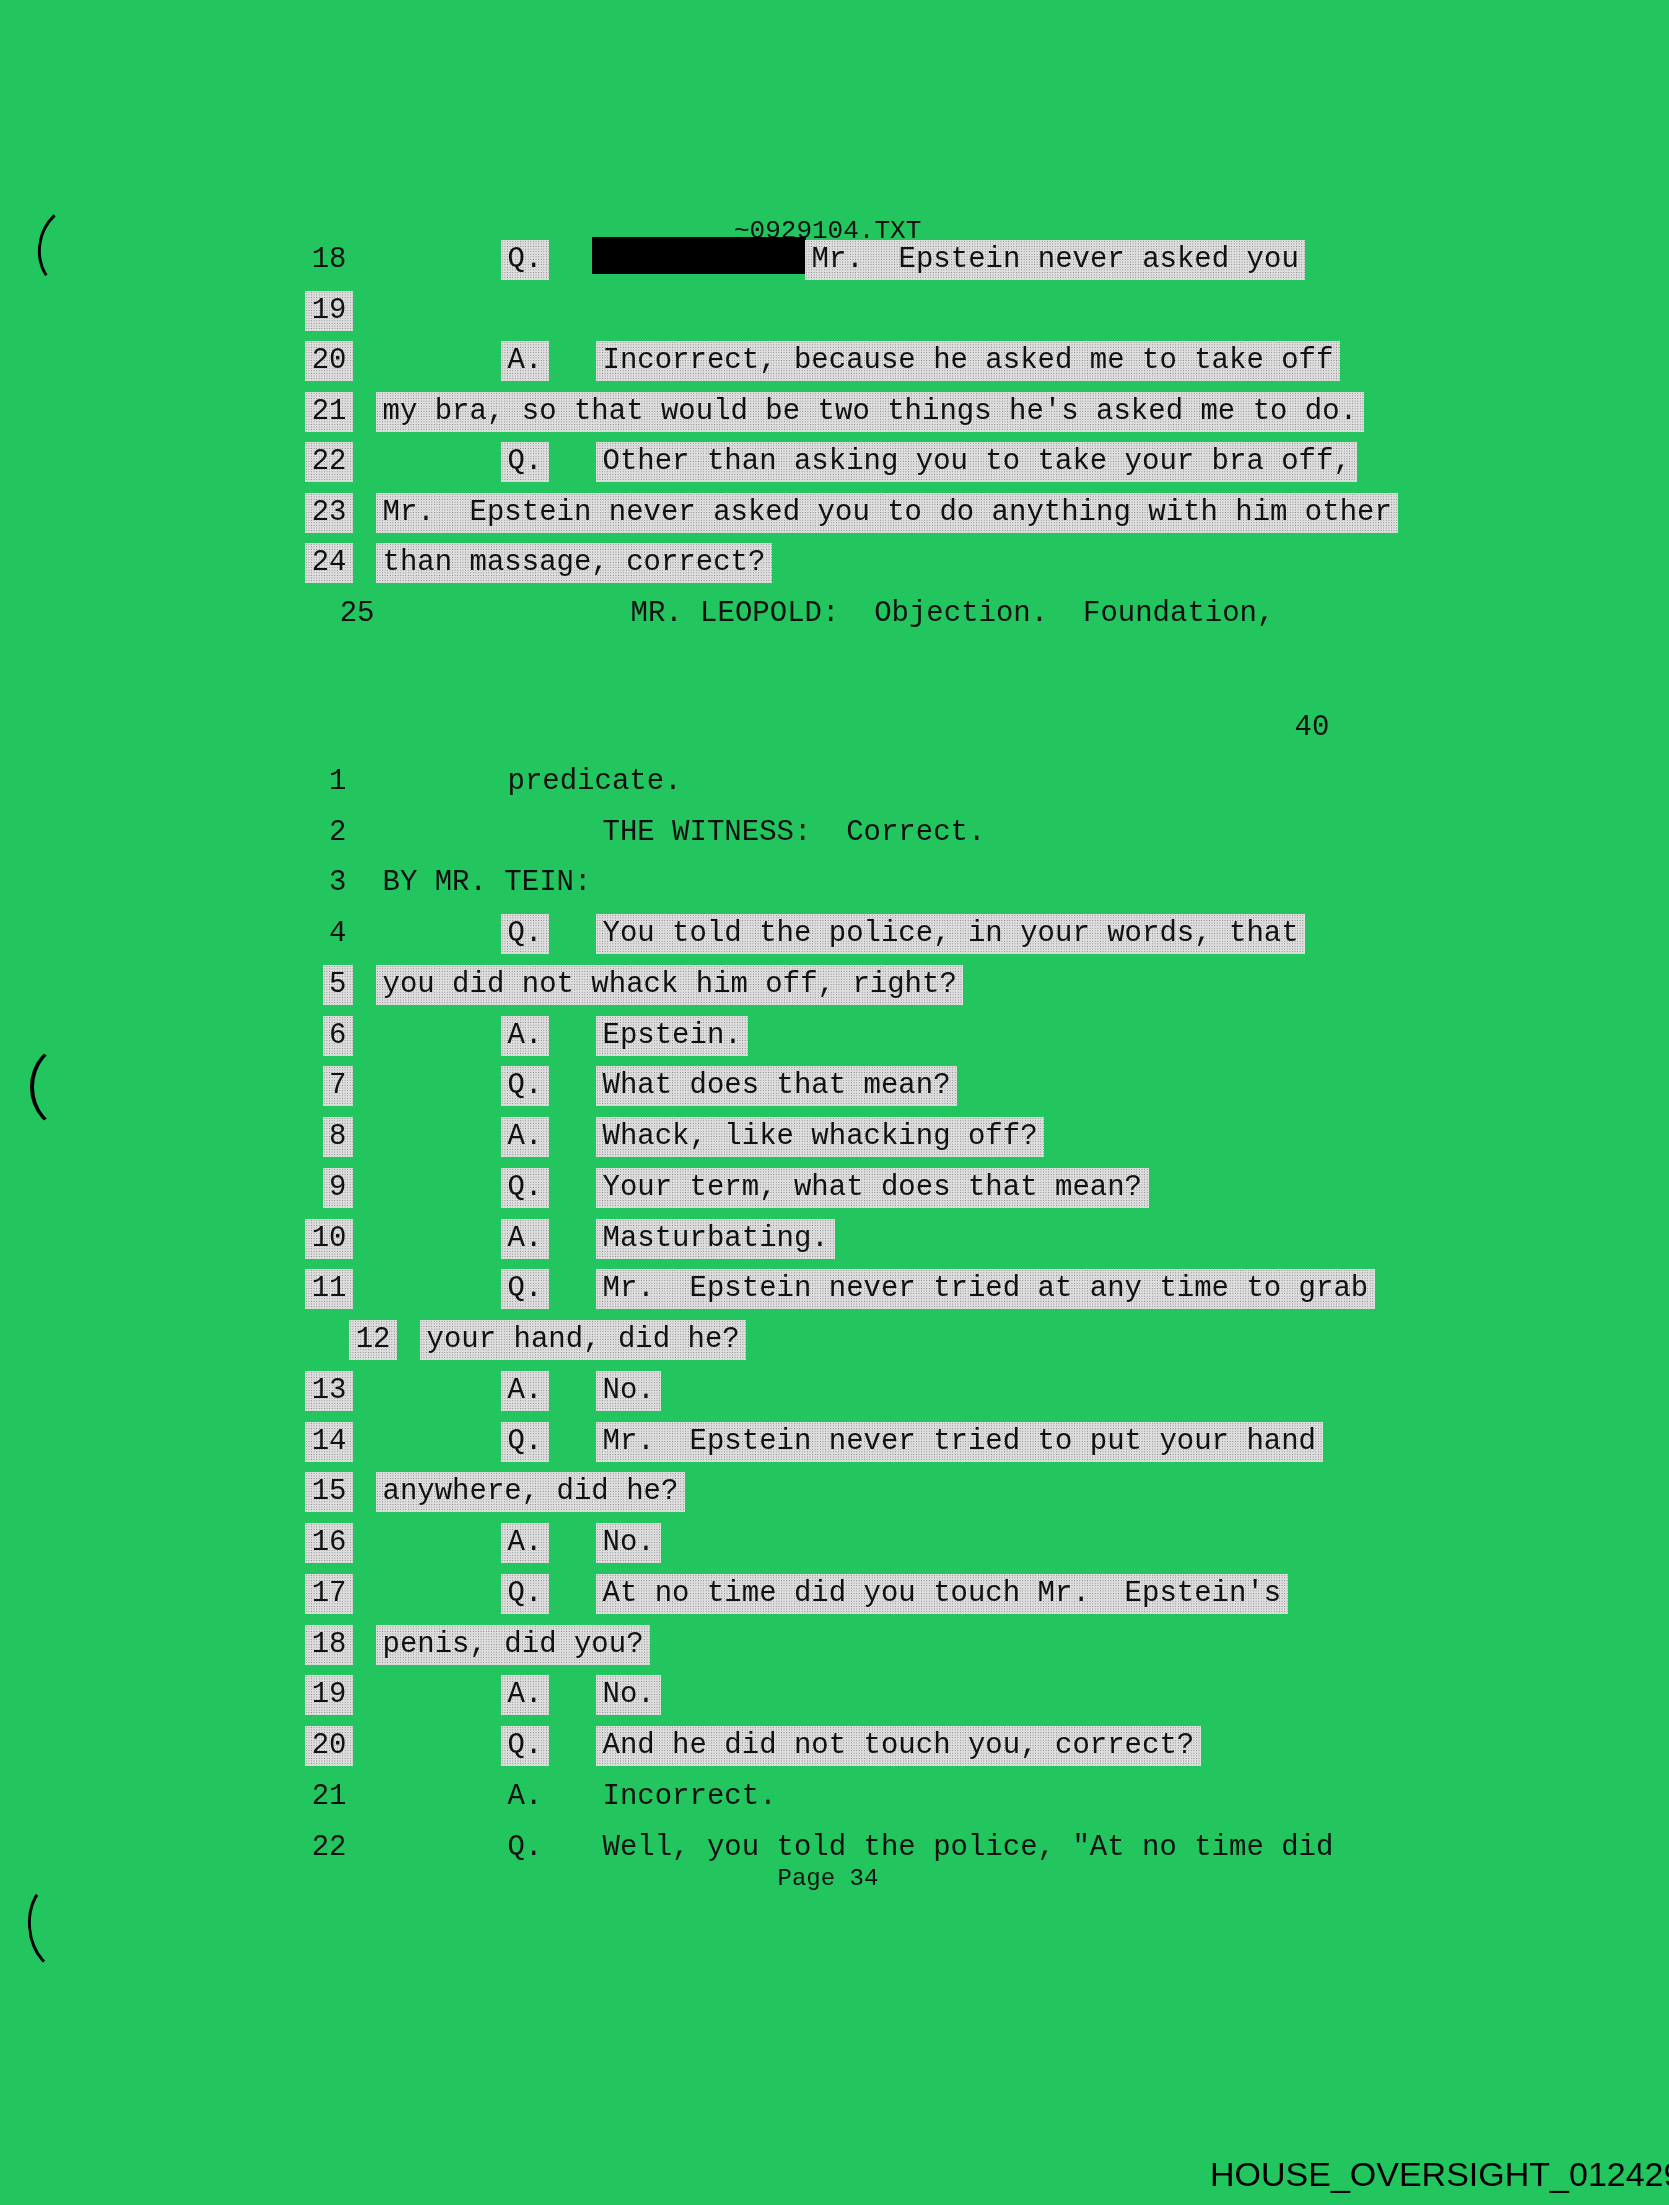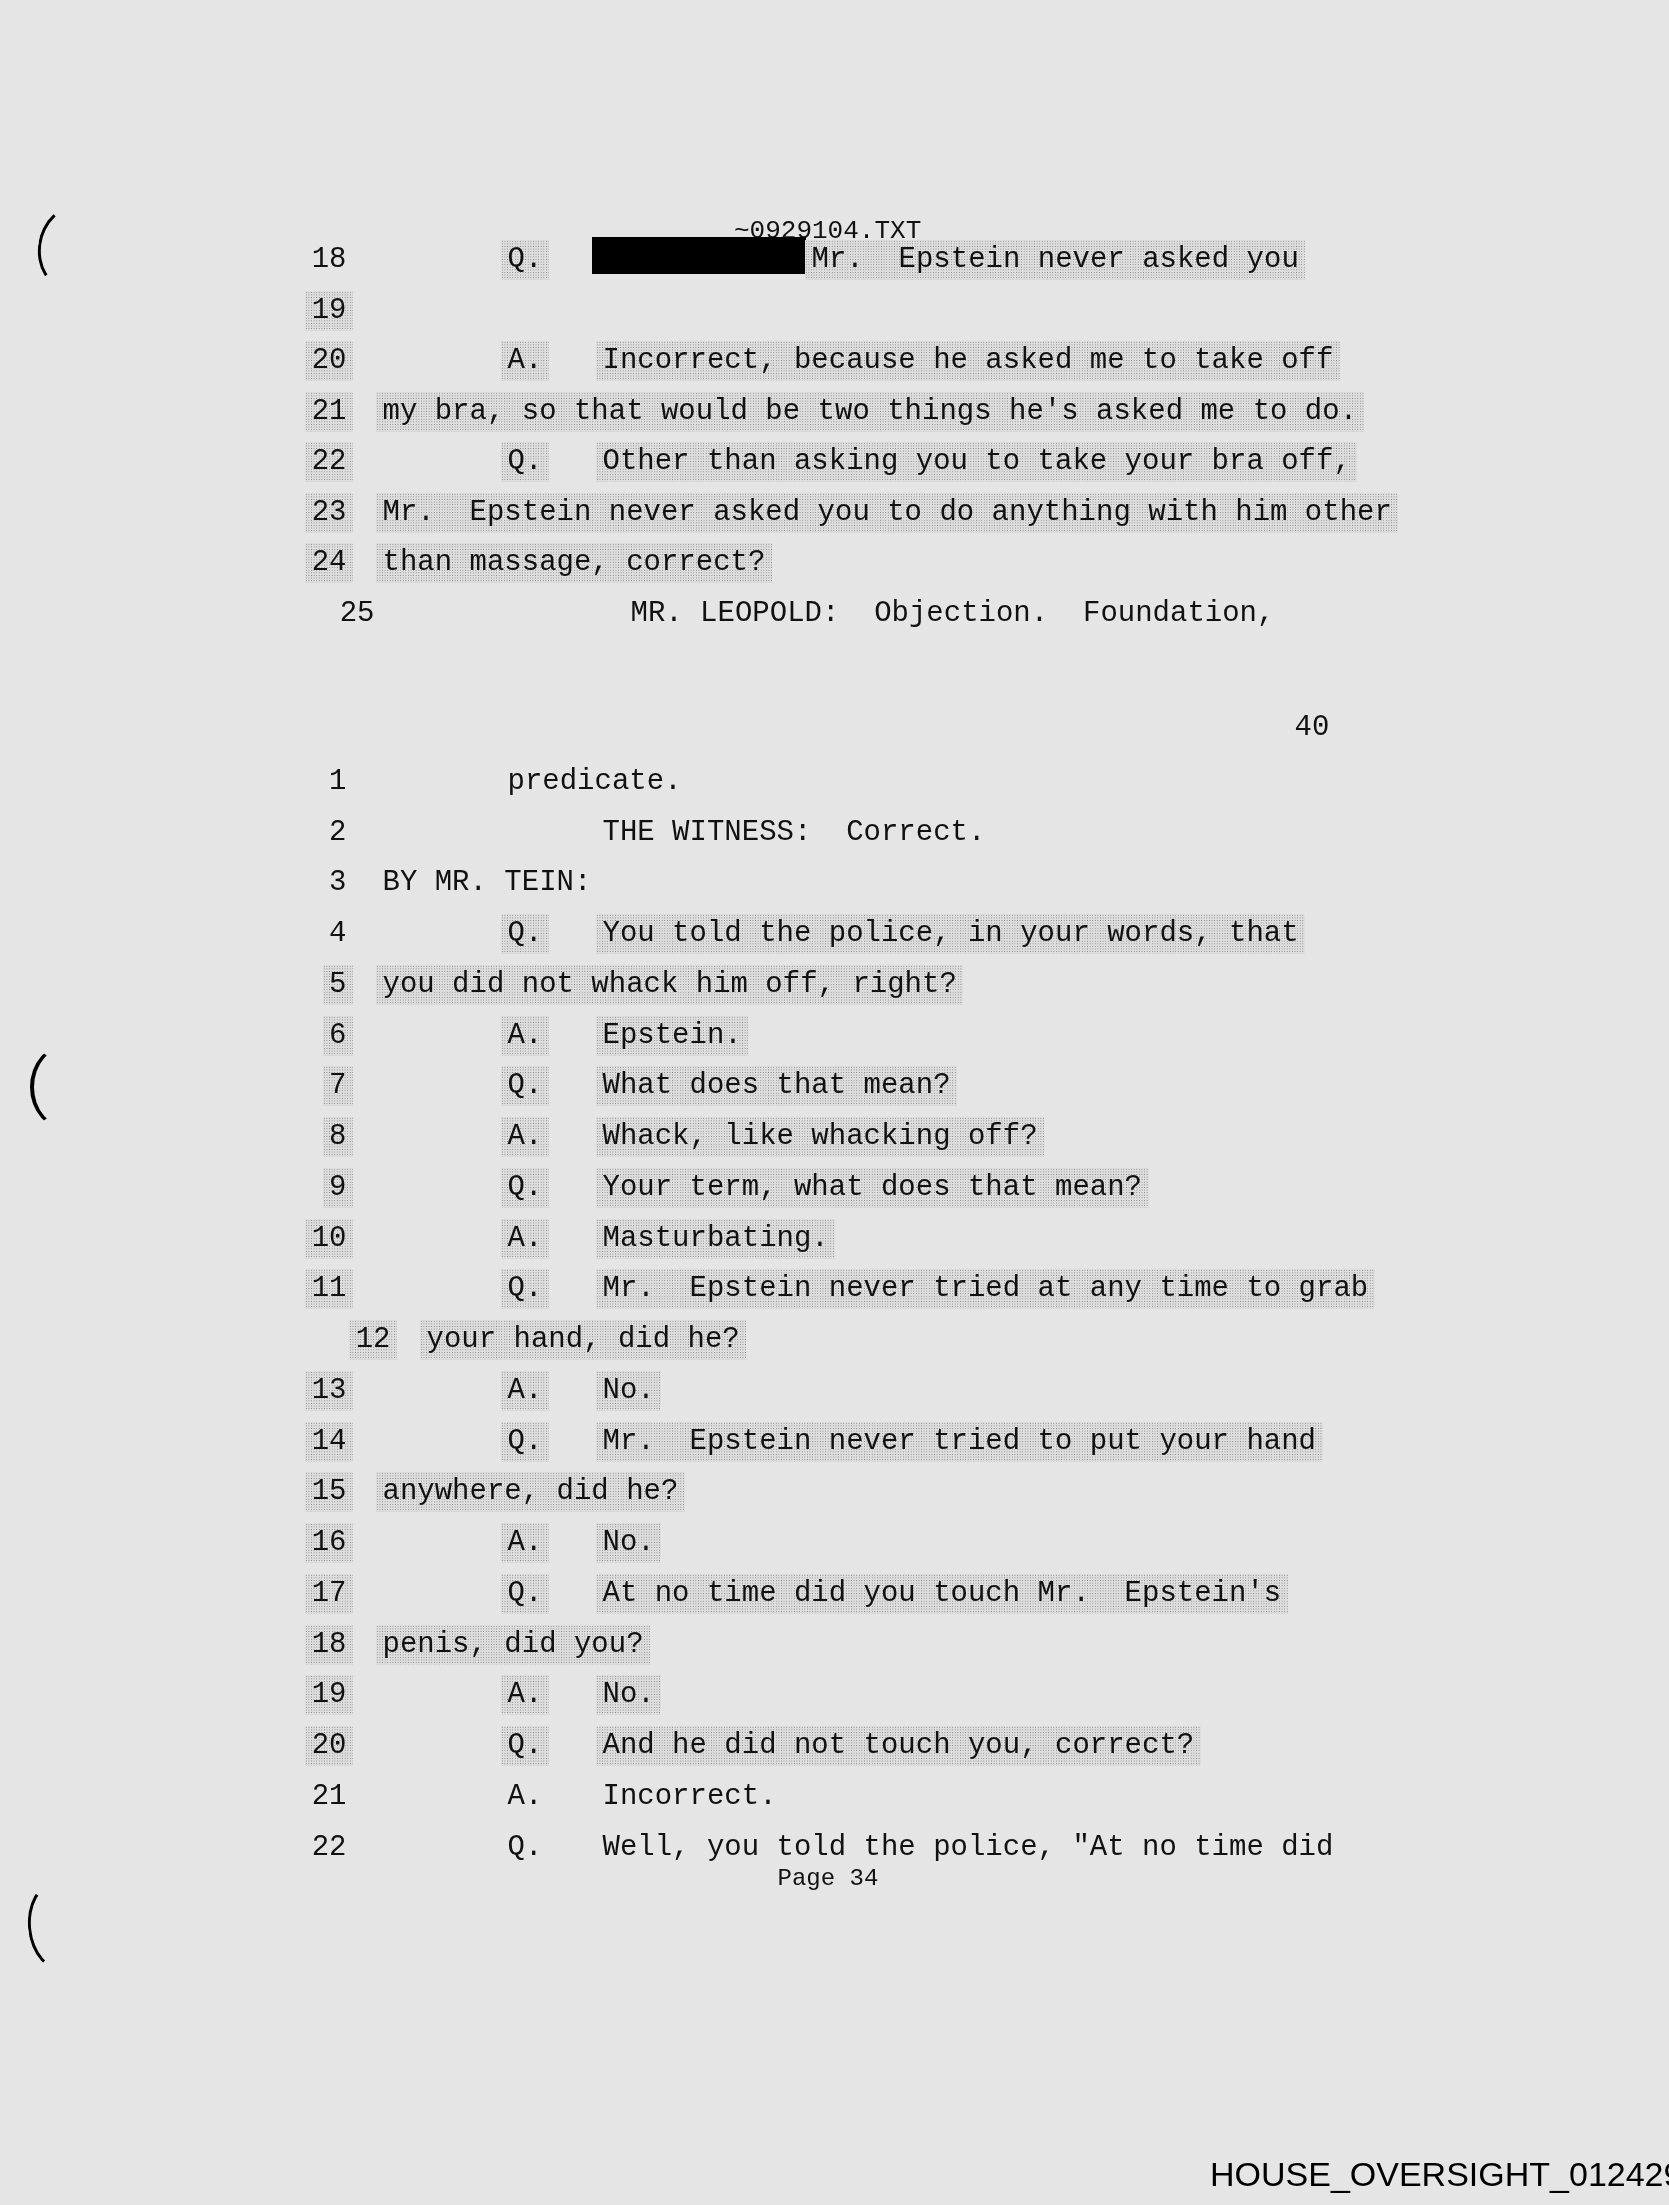--- a/index.html
+++ b/index.html
@@ -1,19 +1,19 @@
 <!DOCTYPE html>
 <html style="font-size:10.5px"><head>
 <meta charset="utf-8">
 <style>
   html,body{margin:0;padding:0;background:#ffffff;}
   .page{
     position:relative;
     width:1669px;height:2205px;
-    background:#e5e5e5;
+    background:#22c55e;
     font-family:"Liberation Mono","DejaVu Sans Mono",monospace;
     color:#111;
     overflow:hidden;
   }
   .row{position:absolute;left:0;width:100%;height:41px;text-decoration:underline;}
   .cell{
     position:absolute;top:0;
     white-space:pre;
     font-size:29px;line-height:30px;
     padding:5.2px 6.5px;

